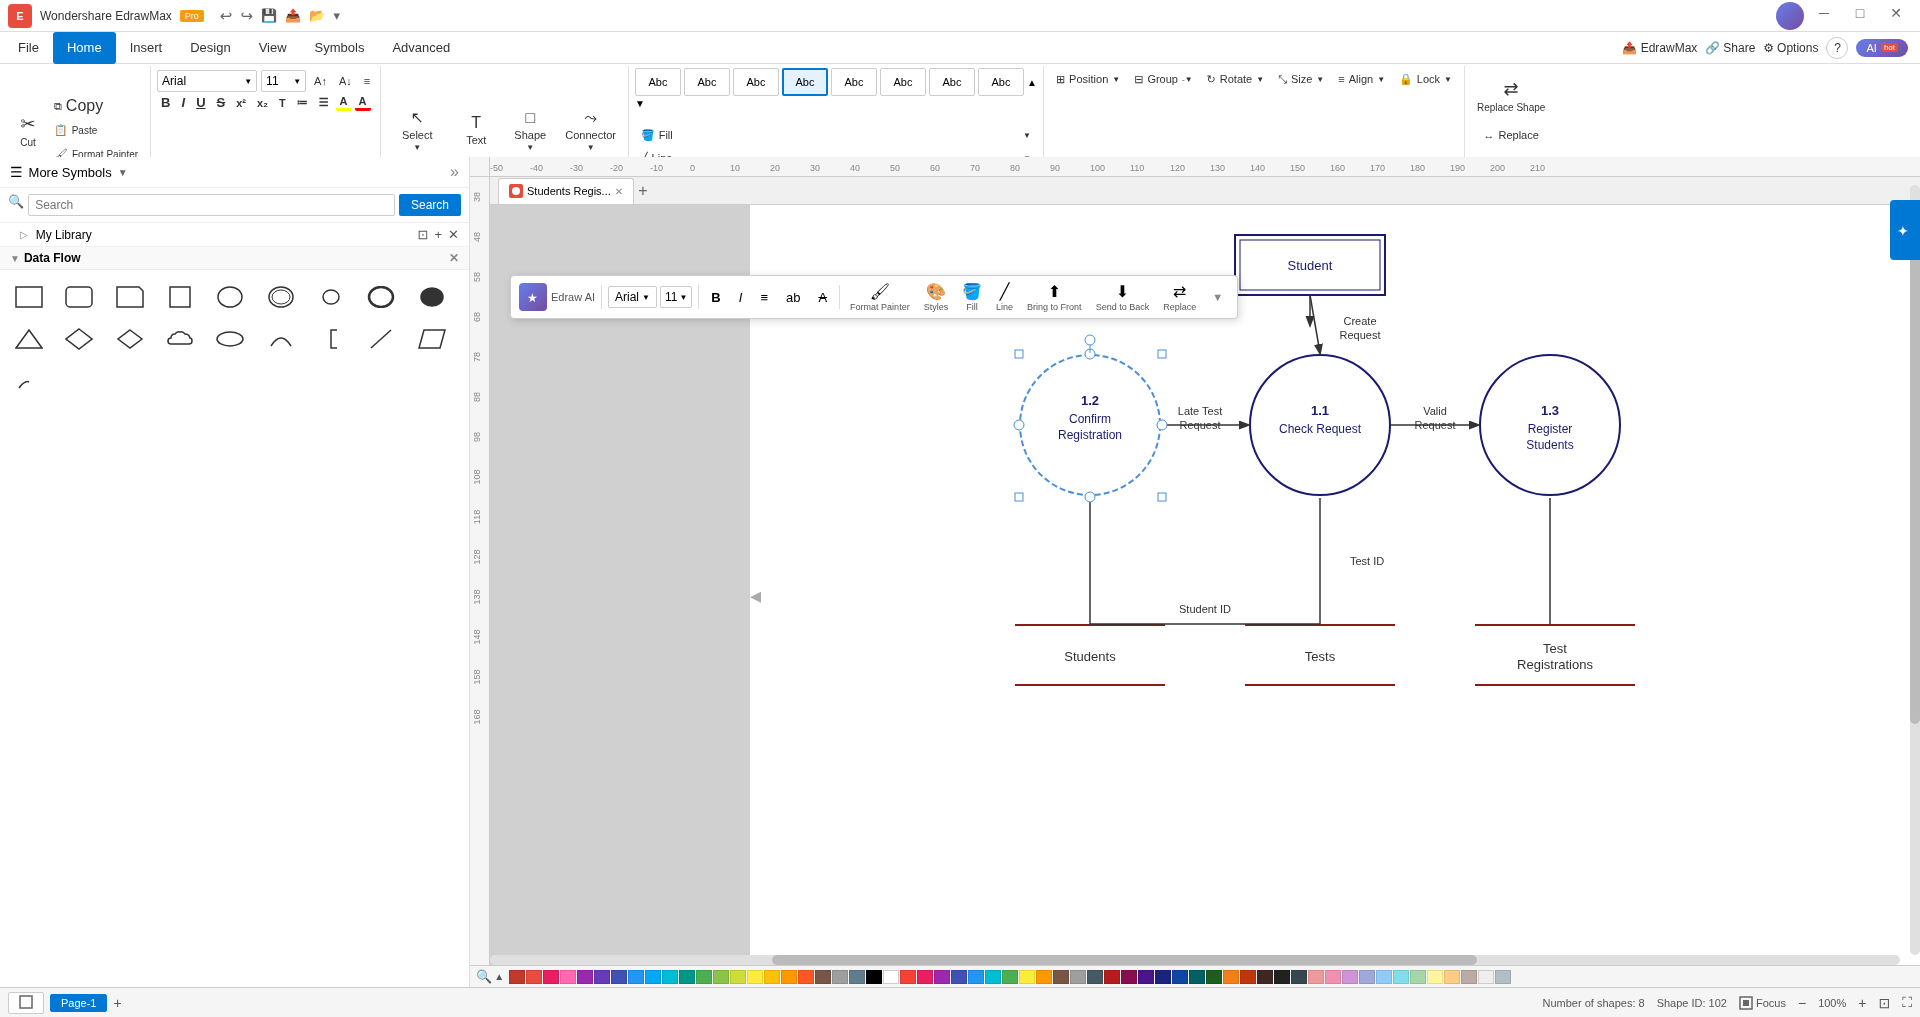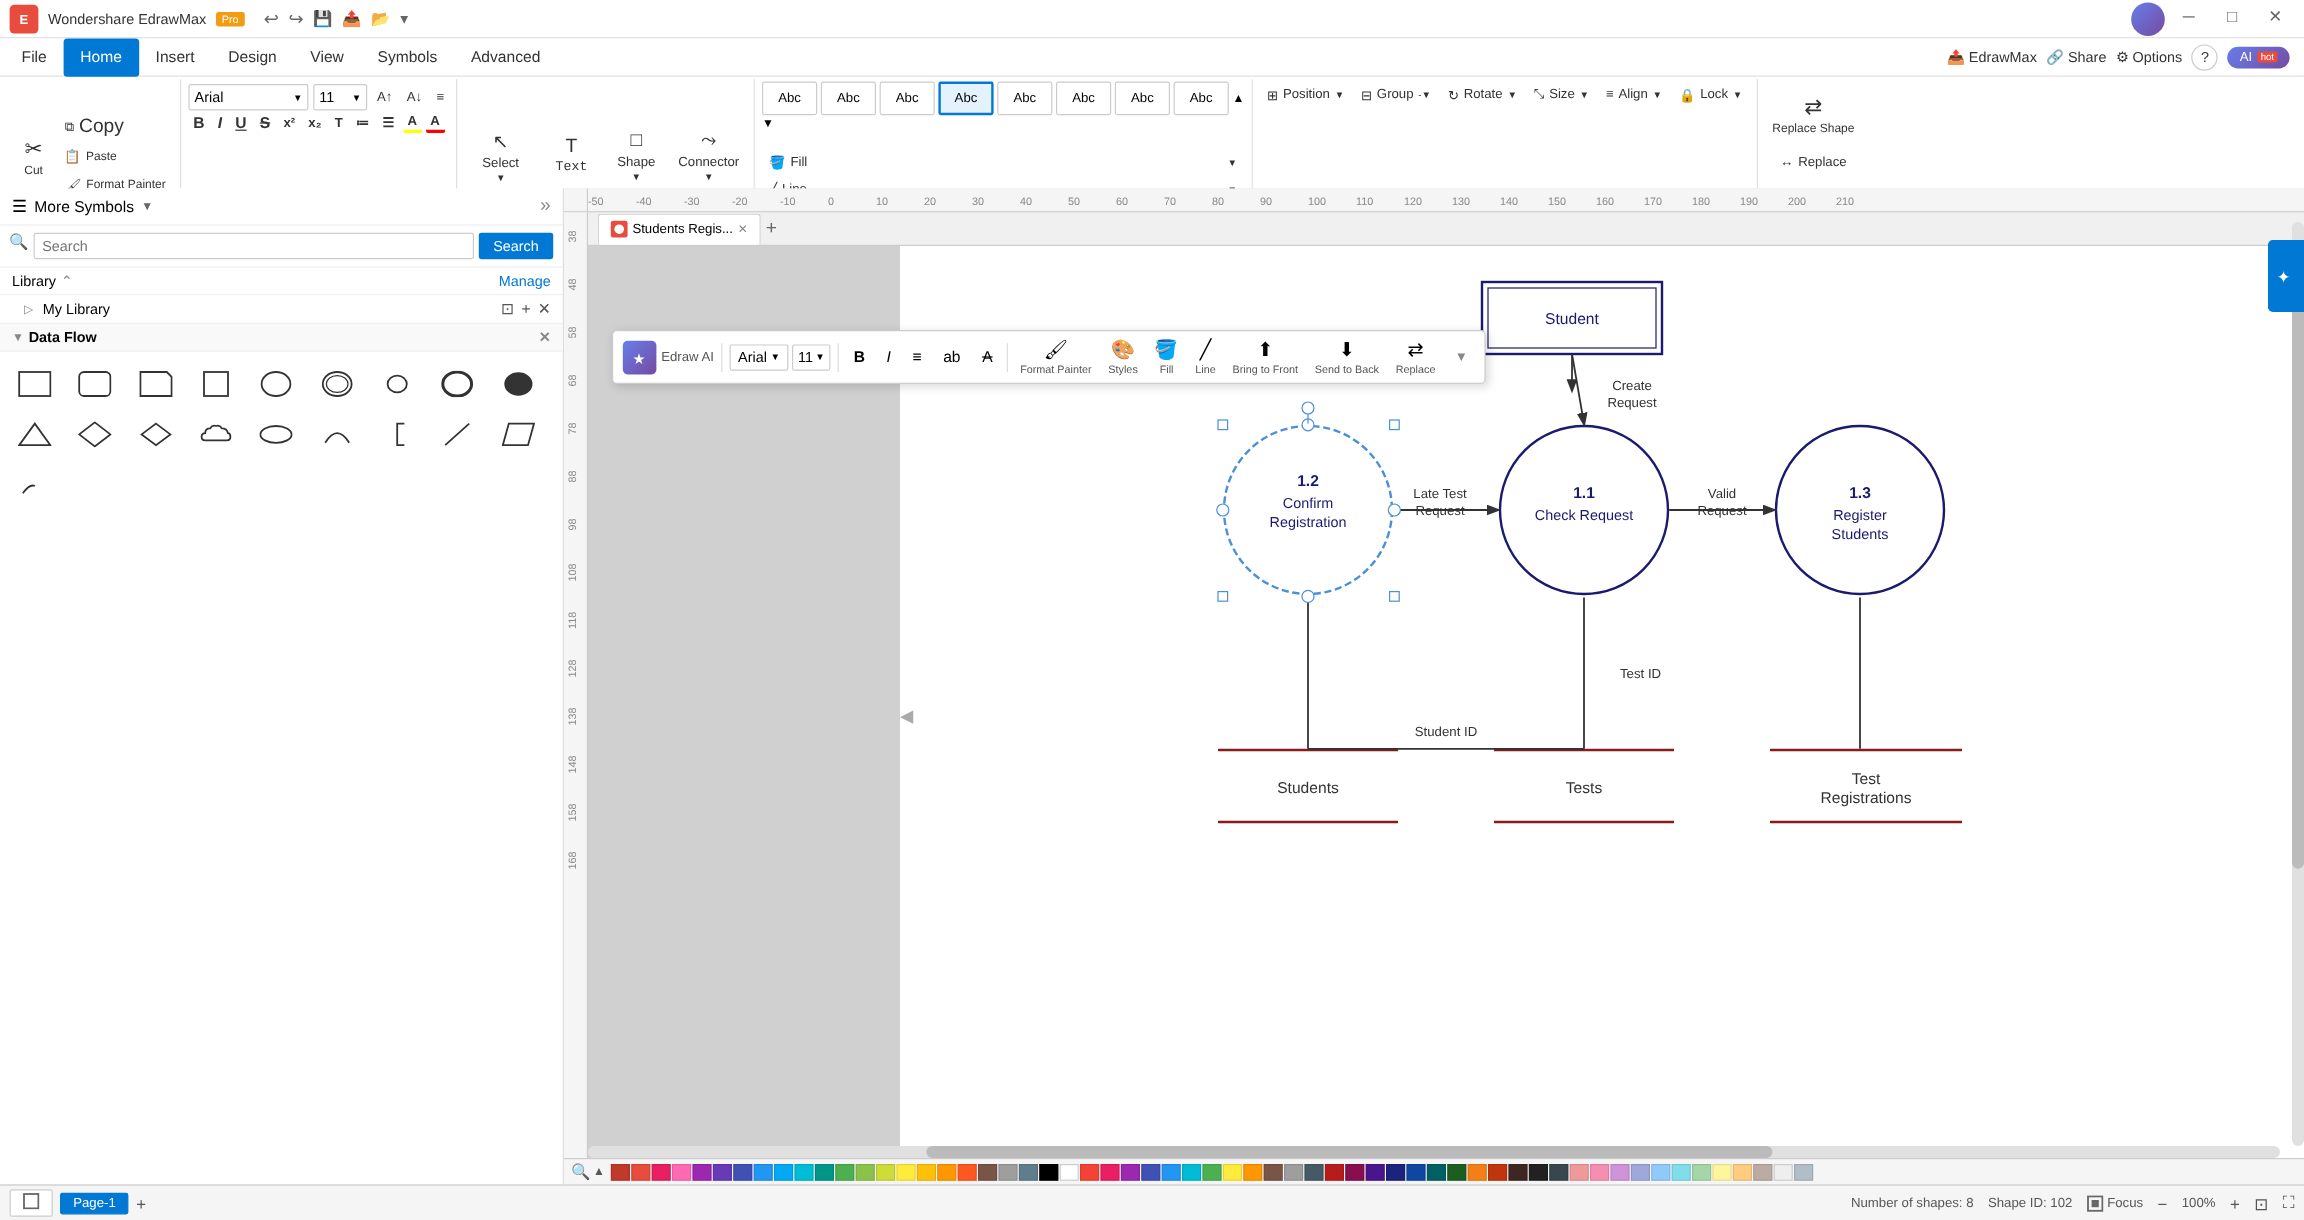--- a/index.html
+++ b/index.html
@@ -229,21 +229,21 @@
 
   <div class="ribbon-section" style="min-width:180px;">
     <div class="ribbon-row" style="flex:1;gap:4px;">
       <button class="ribbon-btn" style="height:54px;min-width:60px;">
         <span style="font-size:16px;">↖</span>
         <span style="font-size:11px;">Select</span>
         <span style="font-size:8px;">▼</span>
       </button>
       <button class="ribbon-btn" style="height:54px;min-width:50px;">
         <span style="font-size:16px;">T</span>
-        <span style="font-size:11px;font-family:Liberation Mono, monospace;">Text</span>
+        <span style="font-size:11px;">Text</span>
       </button>
       <button class="ribbon-btn" style="height:54px;min-width:50px;">
         <span style="font-size:16px;">□</span>
         <span style="font-size:11px;">Shape</span>
         <span style="font-size:8px;">▼</span>
       </button>
       <button class="ribbon-btn" style="height:54px;min-width:60px;">
         <span style="font-size:16px;">⤳</span>
         <span style="font-size:11px;">Connector</span>
         <span style="font-size:8px;">▼</span>
@@ -345,27 +345,20 @@
   <div class="panel-header">
     <span style="font-size:14px;">☰</span>
     <span class="title">More Symbols</span>
     <span style="font-size:10px;color:#666;">▼</span>
     <span class="collapse-btn" style="margin-left:auto;font-size:16px;color:#888;">»</span>
   </div>
   <div class="search-bar">
     <span style="font-size:13px;color:#888;">🔍</span>
     <input type="text" style="flex: 1 1 0%; border: 1px solid rgb(204, 204, 204); border-radius: 2px; padding: 3px 6px; font-size: 12px;" placeholder="Search">
     <button style="background:#0078d4;color:white;border:none;padding:4px 12px;border-radius:2px;cursor:pointer;font-size:12px;">Search</button>
-  </div>
-  <div class="library-row">
-    <span>Library</span>
-    <span style="font-size:12px;color:#888;">⌃</span>
-    <span style="margin-left:auto;display:flex;gap:6px;align-items:center;">
-      <span style="color:#0078d4;cursor:pointer;font-size:12px;">Manage</span>
-    </span>
   </div>
   <div class="library-row" style="padding-left:20px;">
     <span style="font-size:10px;color:#888;">▷</span>
     <span style="margin-left:4px;">My Library</span>
     <span style="margin-left:auto;display:flex;gap:6px;">
       <span style="cursor:pointer;font-size:13px;color:#555;">⊡</span>
       <span style="cursor:pointer;font-size:13px;color:#555;">+</span>
       <span style="cursor:pointer;font-size:13px;color:#555;">✕</span>
     </span>
   </div>

